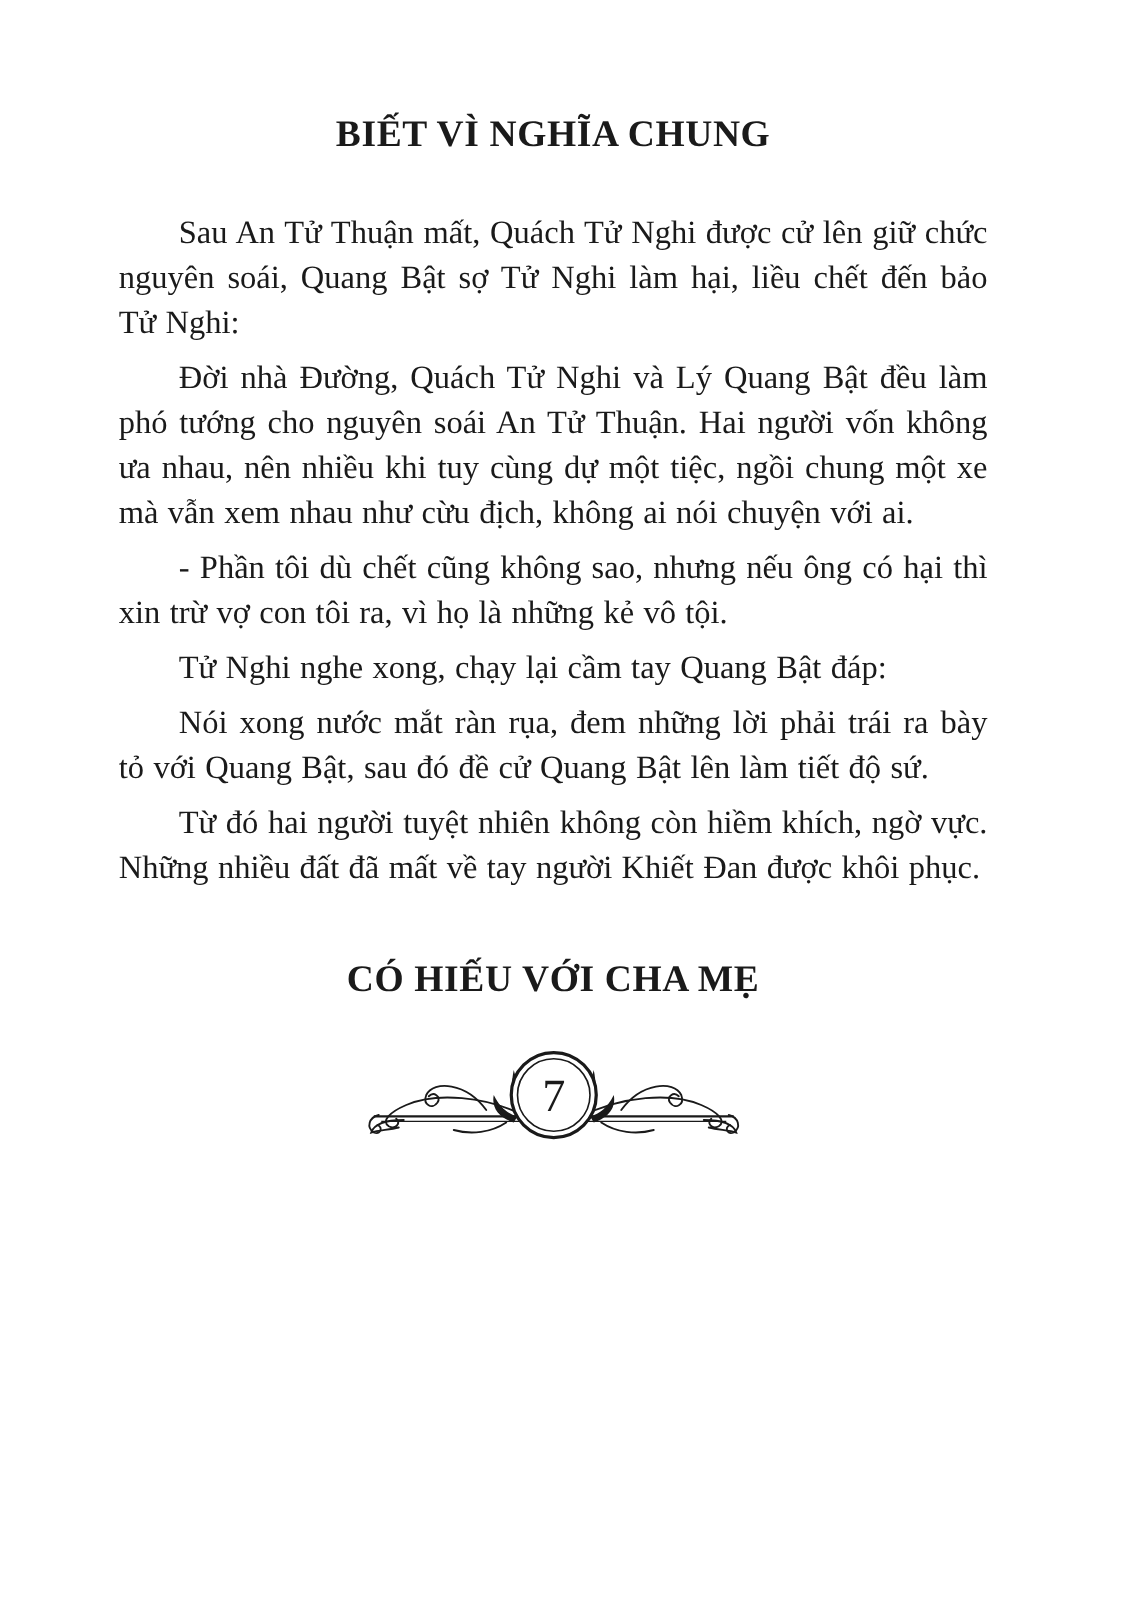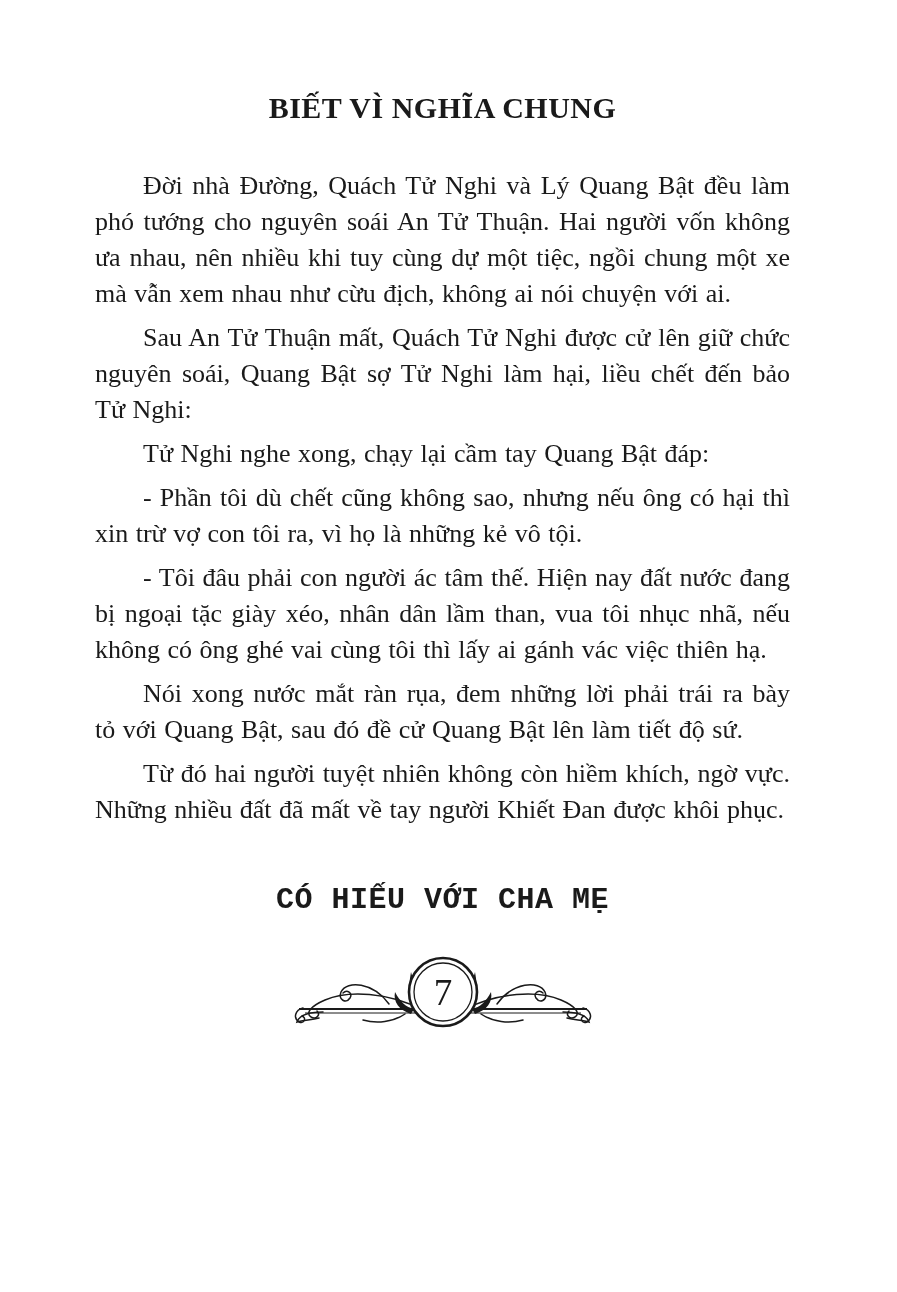--- a/index.html
+++ b/index.html
@@ -22,21 +22,20 @@
   .section-title {
     font-size: 30px;
     line-height: 40px;
     font-weight: bold;
     text-align: center;
     letter-spacing: 0.5px;
     margin: 0 0 40px 0;
   }
   .section-title.second {
     margin: 52px 0 32px 0;
-    font-family: Liberation Mono, monospace;
   }
   .body-para {
     font-size: 26px;
     line-height: 36px;
     text-align: justify;
     text-indent: 48px;
     margin: 0 0 8px 0;
     word-spacing: 1px;
   }
   .body-para:last-of-type {
@@ -51,25 +50,24 @@
     display: block;
   }
 </style>
 </head>
 <body>
 
 <div class="book-page">
 
   <h1 class="section-title">BIẾT VÌ NGHĨA CHUNG</h1>
 
+  <p class="body-para">Sau An Tử Thuận mất, Quách Tử Nghi được cử lên giữ chức nguyên soái, Quang Bật sợ Tử Nghi làm hại, liều chết đến bảo Tử Nghi:</p>
   <p class="body-para">Đời nhà Đường, Quách Tử Nghi và Lý Quang Bật đều làm phó tướng cho nguyên soái An Tử Thuận. Hai người vốn không ưa nhau, nên nhiều khi tuy cùng dự một tiệc, ngồi chung một xe mà vẫn xem nhau như cừu địch, không ai nói chuyện với ai.</p>
-  <p class="body-para">Sau An Tử Thuận mất, Quách Tử Nghi được cử lên giữ chức nguyên soái, Quang Bật sợ Tử Nghi làm hại, liều chết đến bảo Tử Nghi:</p>
+  <p class="body-para">- Phần tôi dù chết cũng không sao, nhưng nếu ông có hại thì xin trừ vợ con tôi ra, vì họ là những kẻ vô tội.</p>
   <p class="body-para">Tử Nghi nghe xong, chạy lại cầm tay Quang Bật đáp:</p>
-  <p class="body-para">- Phần tôi dù chết cũng không sao, nhưng nếu ông có hại thì xin trừ vợ con tôi ra, vì họ là những kẻ vô tội.</p>
-  <p class="body-para">- Tôi đâu phải con người ác tâm thế. Hiện nay đất nước đang bị ngoại tặc giày xéo, nhân dân lầm than, vua tôi nhục nhã, nếu không có ông ghé vai cùng tôi thì lấy ai gánh vác việc thiên hạ.</p>
   <p class="body-para">Nói xong nước mắt ràn rụa, đem những lời phải trái ra bày tỏ với Quang Bật, sau đó đề cử Quang Bật lên làm tiết độ sứ.</p>
   <p class="body-para">Từ đó hai người tuyệt nhiên không còn hiềm khích, ngờ vực. Những nhiều đất đã mất về tay người Khiết Đan được khôi phục.</p>
 
   <h1 class="section-title second">CÓ HIẾU VỚI CHA MẸ</h1>
 
 
   <div class="footer-ornament">
     <svg width="300" height="82" viewBox="0 0 300 82" xmlns="http://www.w3.org/2000/svg">
 
       <line x1="6" y1="57" x2="294" y2="57" stroke="#1a1a1a" stroke-width="1.8"></line>

